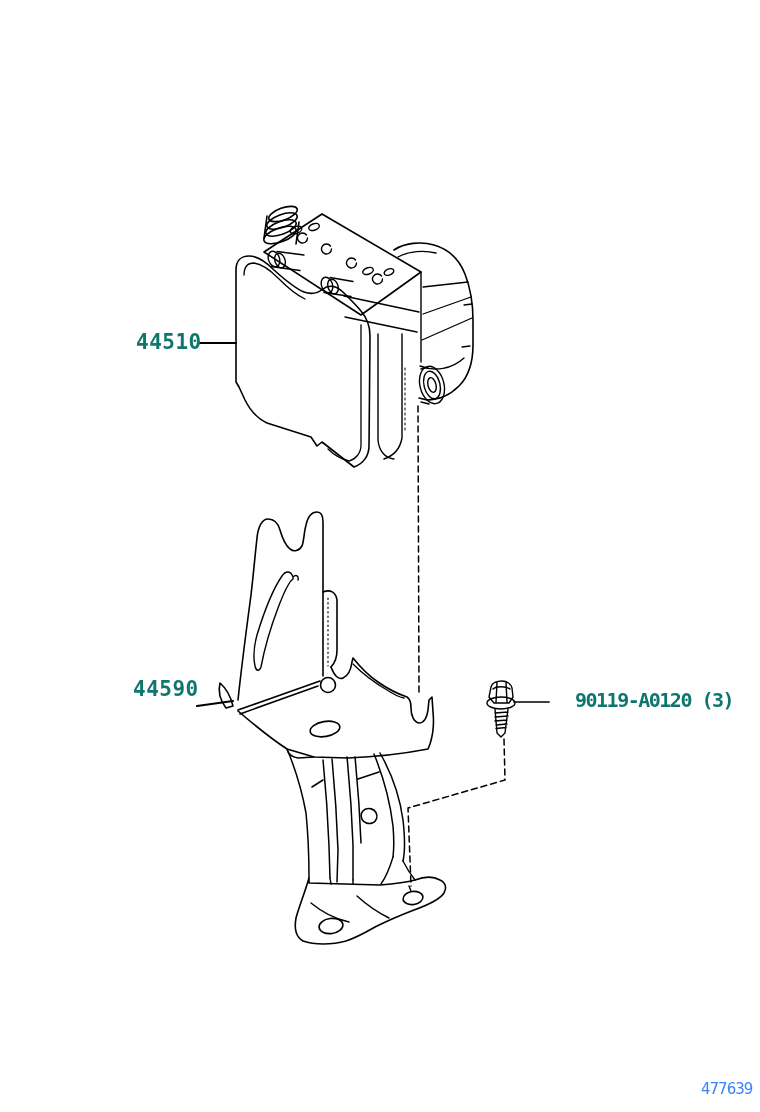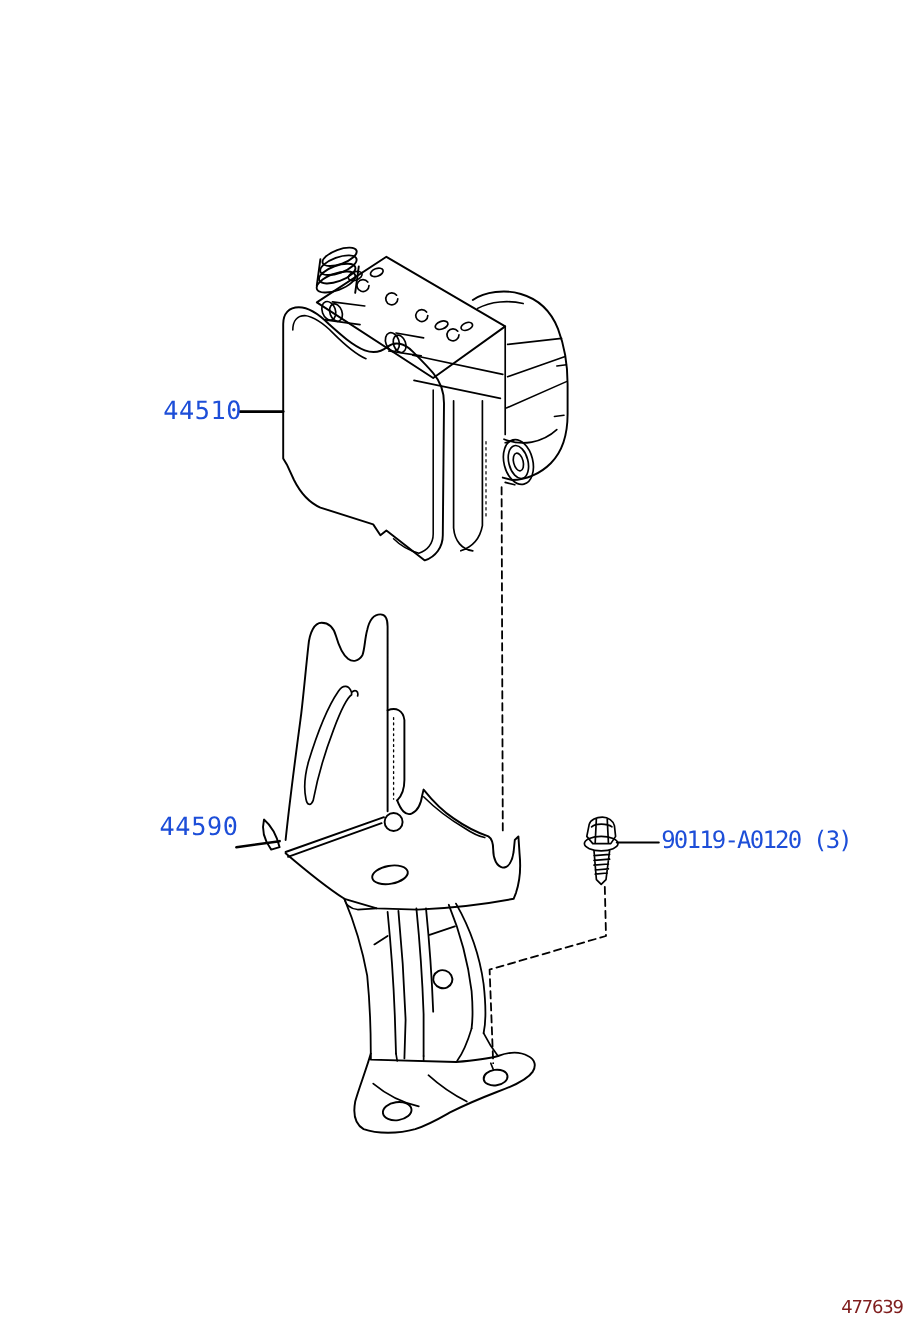--- a/index.html
+++ b/index.html
@@ -8,35 +8,35 @@
     width: 760px;
     height: 1112px;
     background: #ffffff;
     overflow: hidden;
     font-family: "DejaVu Sans", sans-serif;
   }
   .canvas svg { position: absolute; left: 0; top: 0; }
   .callout {
     position: absolute;
     font-family: "DejaVu Sans Mono", monospace;
-    font-weight: 400;
+    font-weight: 700;
     font-size: 21px;
     line-height: 21px;
-    color: #1d4ed8;
+    color: #0f766e;
     white-space: nowrap;
     letter-spacing: 0.5px;
   }
-  .callout.tight { font-size: 20px; letter-spacing: -1.5px; }
+  .callout.tight { font-size: 20px; letter-spacing: -1.5px; margin-left: 24px; }
   .fig-num {
     position: absolute;
     font-family: "DejaVu Sans", sans-serif;
     font-size: 15px;
     line-height: 15px;
     letter-spacing: -1px;
-    color: #7f1d1d;
+    color: #3b82f6;
   }
   path, ellipse, circle { vector-effect: non-scaling-stroke; }
 </style>
 </head>
 <body>
 
 <div class="canvas">
 
   <svg width="760" height="1112" viewBox="0 0 760 1112" fill="none" stroke="#000" stroke-width="1.6" stroke-linecap="round" stroke-linejoin="round">
 

